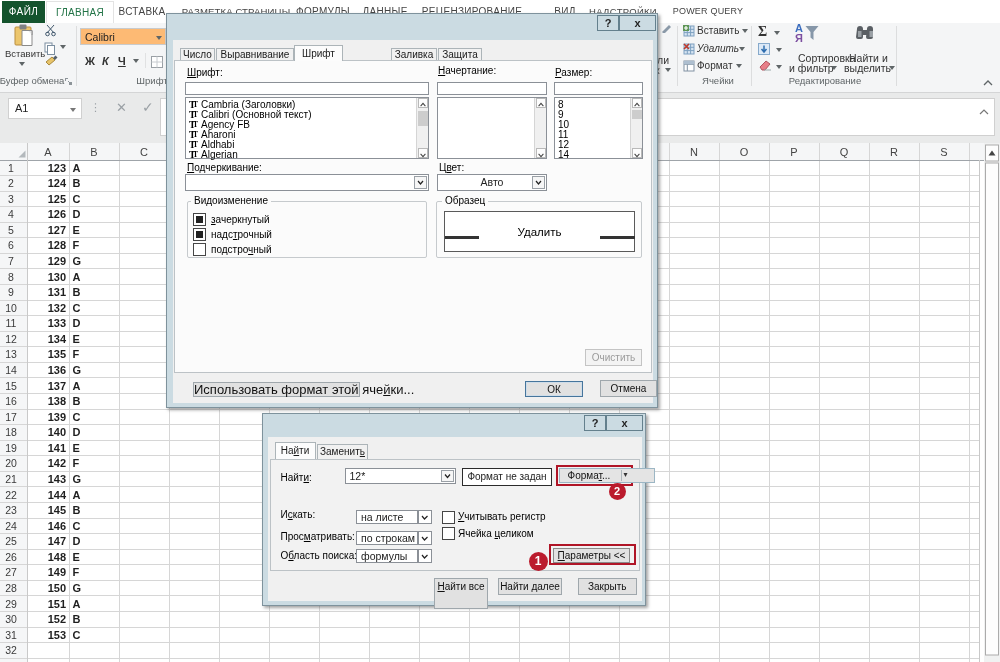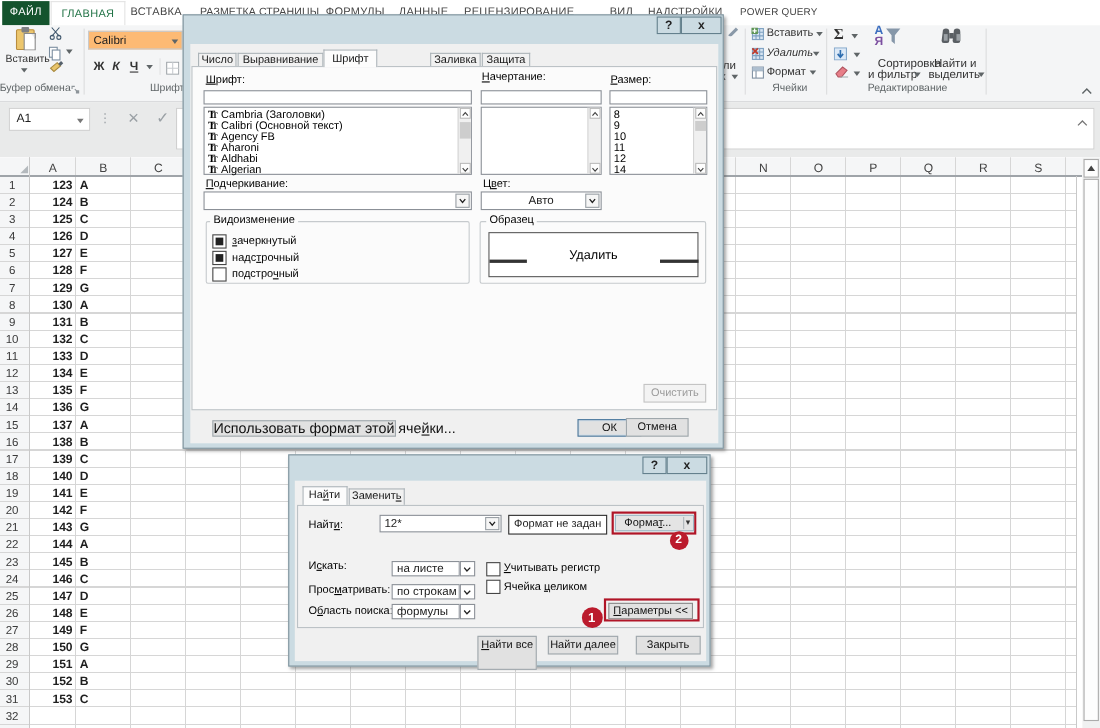--- a/index.html
+++ b/index.html
@@ -455,41 +455,41 @@
       <div class="abs" style="left:261px; top:140px; width:206px; height:57px; border:1px solid #c6cacd; border-radius:2px;"></div>
       <div class="lbl" style="left:267px; top:134px; background:#fbfbfb; padding:0 3px;">Образец</div>
       <div class="abs" style="left:269px; top:150px; width:191px; height:41px; background:#fff; border:1px solid #5a5a5a;"></div>
       <div class="lbl" style="left:269px; top:165px; width:191px; text-align:center; font-size:11.5px;">Удалить</div>
       <div class="abs" style="left:270px; top:175px; width:34px; height:2.5px; background:#333;"></div>
       <div class="abs" style="left:425px; top:175px; width:35px; height:2.5px; background:#333;"></div>
       <div class="btn" style="left:410px; top:288px; width:57px; height:17px; line-height:16px; color:#9b9b9b; background:#f3f3f3; border-color:#c4c4c4;">Очистить</div>
     </div>
     <div class="btn" style="left:6px; top:342px; width:167px; height:15px; line-height:14px; font-size:13px;margin-left:14px;">Использовать формат этой яче<u>й</u>ки...</div>
     <div class="btn" style="left:352px; top:341px; width:58px; height:16px; line-height:15px; border:1px solid #46759c; box-shadow:inset 0 0 0 1px #cfdde9;">ОК</div>
-    <div class="btn" style="left:396px; top:340px; width:57px; height:17px; line-height:16px;">Отмена</div>
+    <div class="btn" style="left:427px; top:340px; width:57px; height:17px; line-height:16px;">Отмена</div>
   </div>
 </div>
 
 <div class="dlg" id="dlg2" style="left:262px; top:413px; width:384px; height:193px;">
   <div class="dbtn" style="left:321px; width:22px;">?</div>
   <div class="dbtn" style="left:343px; width:37px;">x</div>
   <div class="dcontent" style="left:5px; top:23px; width:374px; height:164px;">
     <div class="tab active" style="left:6.5px; top:4.5px; width:41px; height:17px; line-height:16px;">На<u>й</u>ти</div>
     <div class="tab" style="left:49px; top:7px; width:51px; height:14.5px; line-height:13px;">Заменит<u>ь</u></div>
     <div class="page" style="left:2px; top:21.5px; width:370px; height:112.5px; background:#f2f2f2;"></div>
     <div class="lbl" style="left:12.5px; top:34.5px;">Найт<u>и</u>:</div>
     <div class="wbox" style="left:76.5px; top:31px; width:111px; height:16px;">
       <div style="padding:1px 0 0 4px;">12*</div>
       <div class="combo-arr" style="right:1px; height:12px;"><svg width="11" height="10" viewBox="0 0 11 10">
             <path d="M3 3.5 l2.5 3 L8 3.5" stroke="#222" fill="none" stroke-width="1.2"></path>
           </svg></div>
     </div>
     <div class="abs" style="left:194px; top:31px; width:90px; height:18px; background:#fff; border:1px solid #2b2b2b; text-align:center; line-height:16px; font-size:10px;">Формат не задан</div>
     <div class="redrect" style="left:288px; top:28px; width:77px; height:20.5px;"></div>
-    <div class="btn" style="left:290.5px; top:31px; width:72px; height:14.5px; line-height:13px; background:#e4e4e4; border-color:#9cb6c4;">
+    <div class="btn" style="left:290.5px; top:31px; width:96px; height:14.5px; line-height:13px; background:#e4e4e4; border-color:#9cb6c4;">
       <span style="position:absolute; left:0; width:59px; text-align:center;">Форма<u>т</u>...</span>
       <span style="position:absolute; left:61px; top:1px; width:1px; height:11px; background:#aeb6bb;"></span>
       <span style="position:absolute; left:64px; top:-1px; font-size:8px; color:#333;">▾</span>
     </div>
     <div class="redcirc" style="left:340.5px; top:46px; width:17px; height:17px; line-height:17px; font-size:11px;">2</div>
     <div class="lbl" style="left:12.5px; top:72px;">И<u>с</u>кать:</div>
     <div class="wbox" style="left:88px; top:73px; width:62px; height:14px;">
         <div style="padding:0 0 0 4px; line-height:13px;">на листе</div>
       </div>
     <div class="abs" style="left:150px; top:73px; width:14px; height:14px; background:#fff; border:1px solid #8b9097;"><svg width="12" height="12" viewBox="0 0 12 12">

